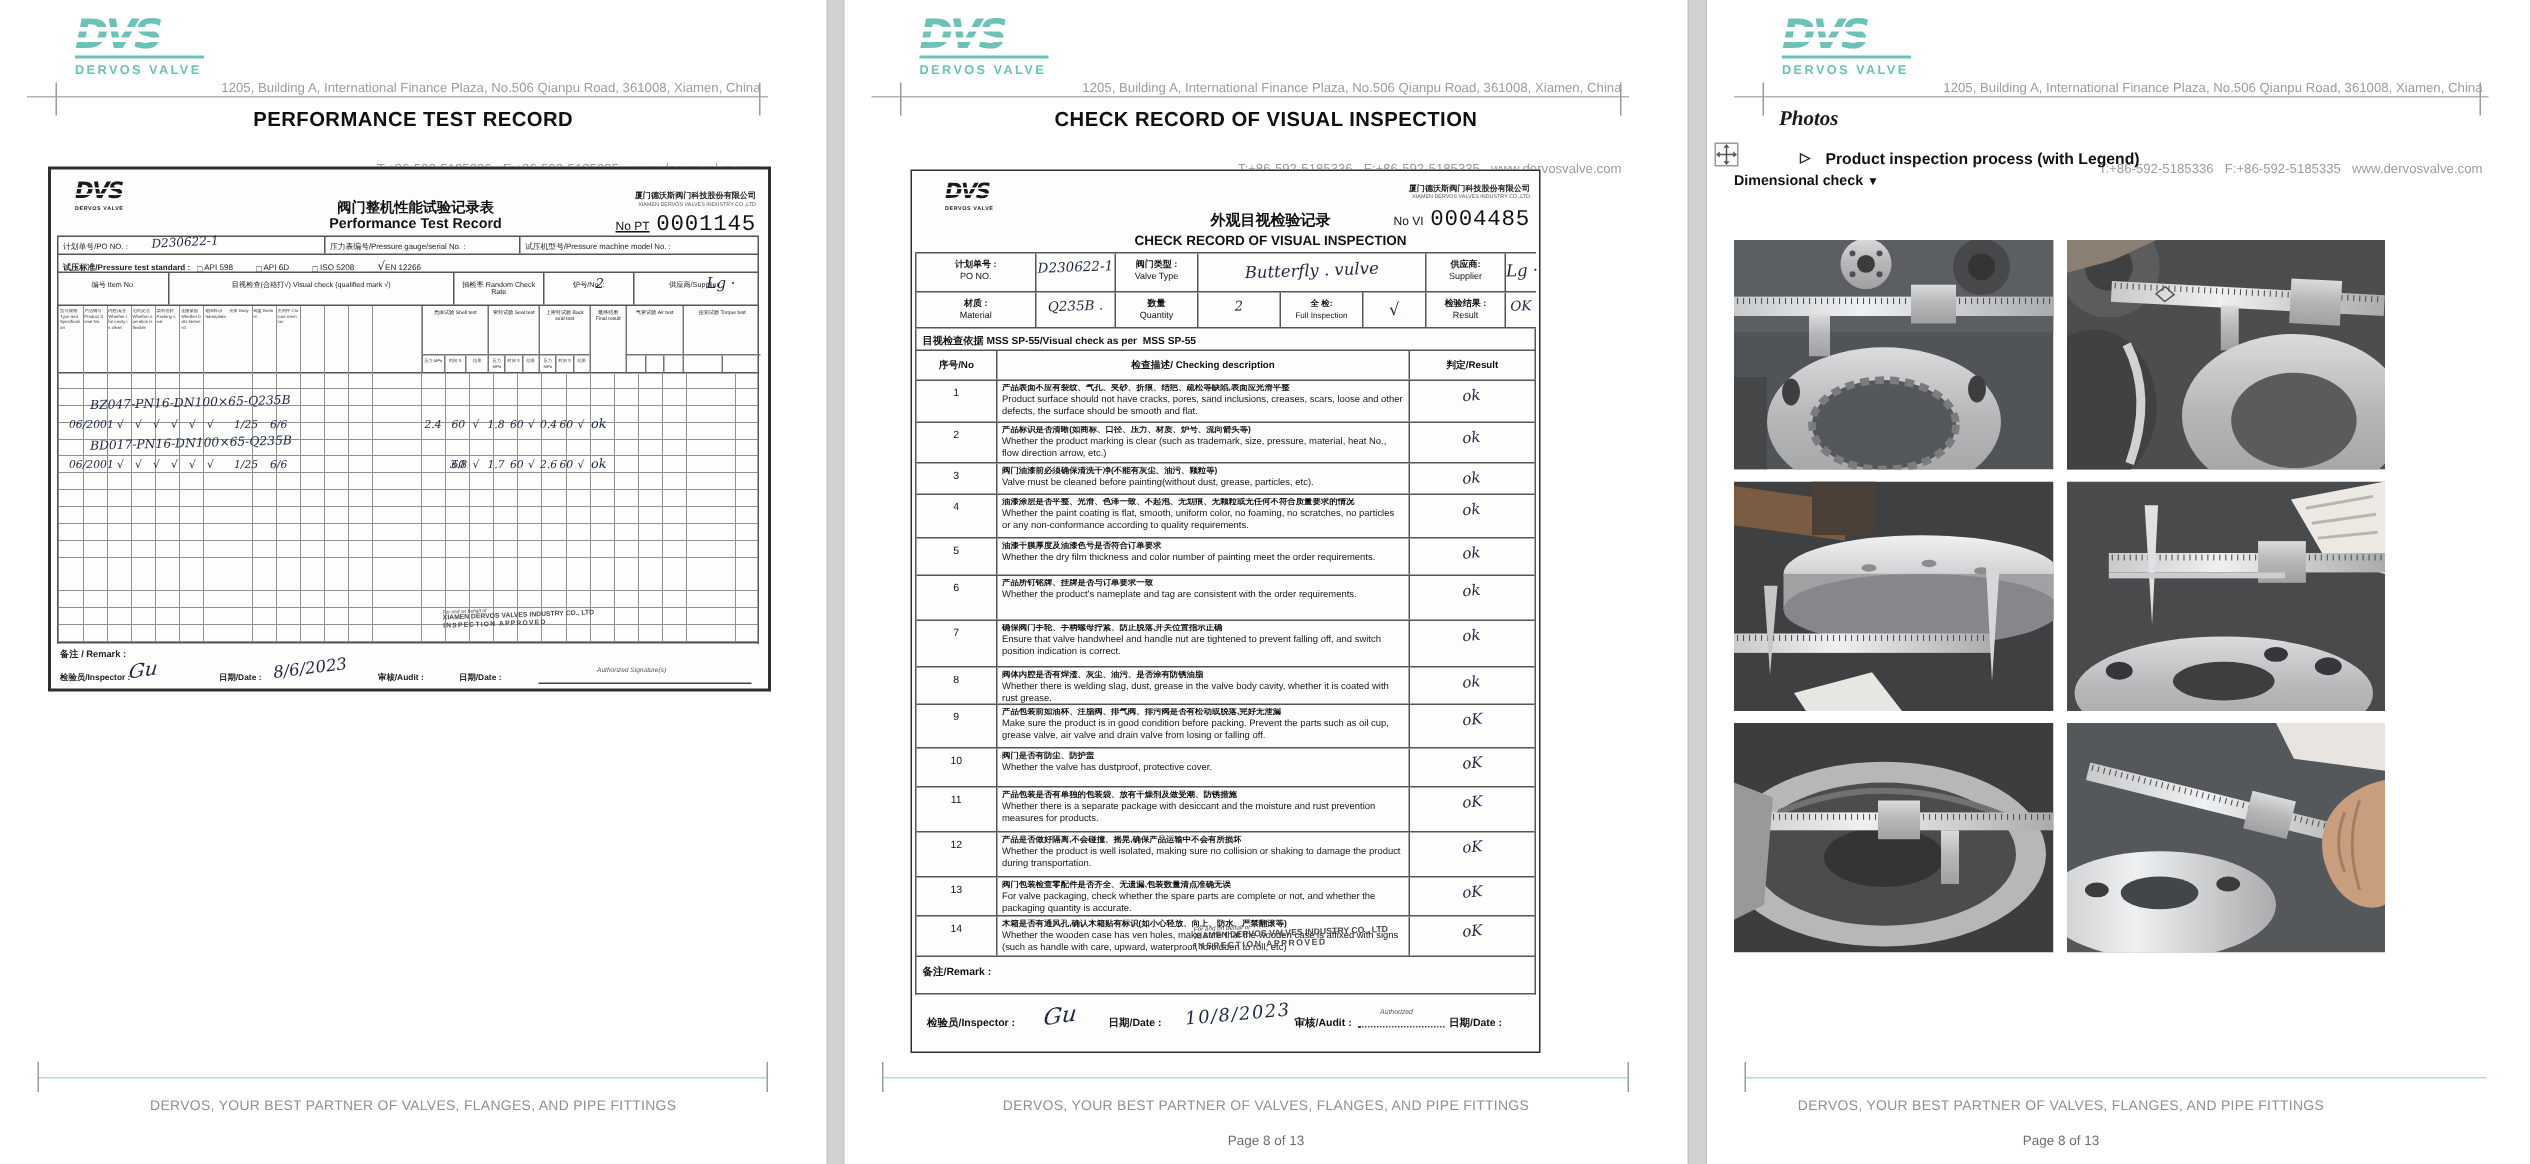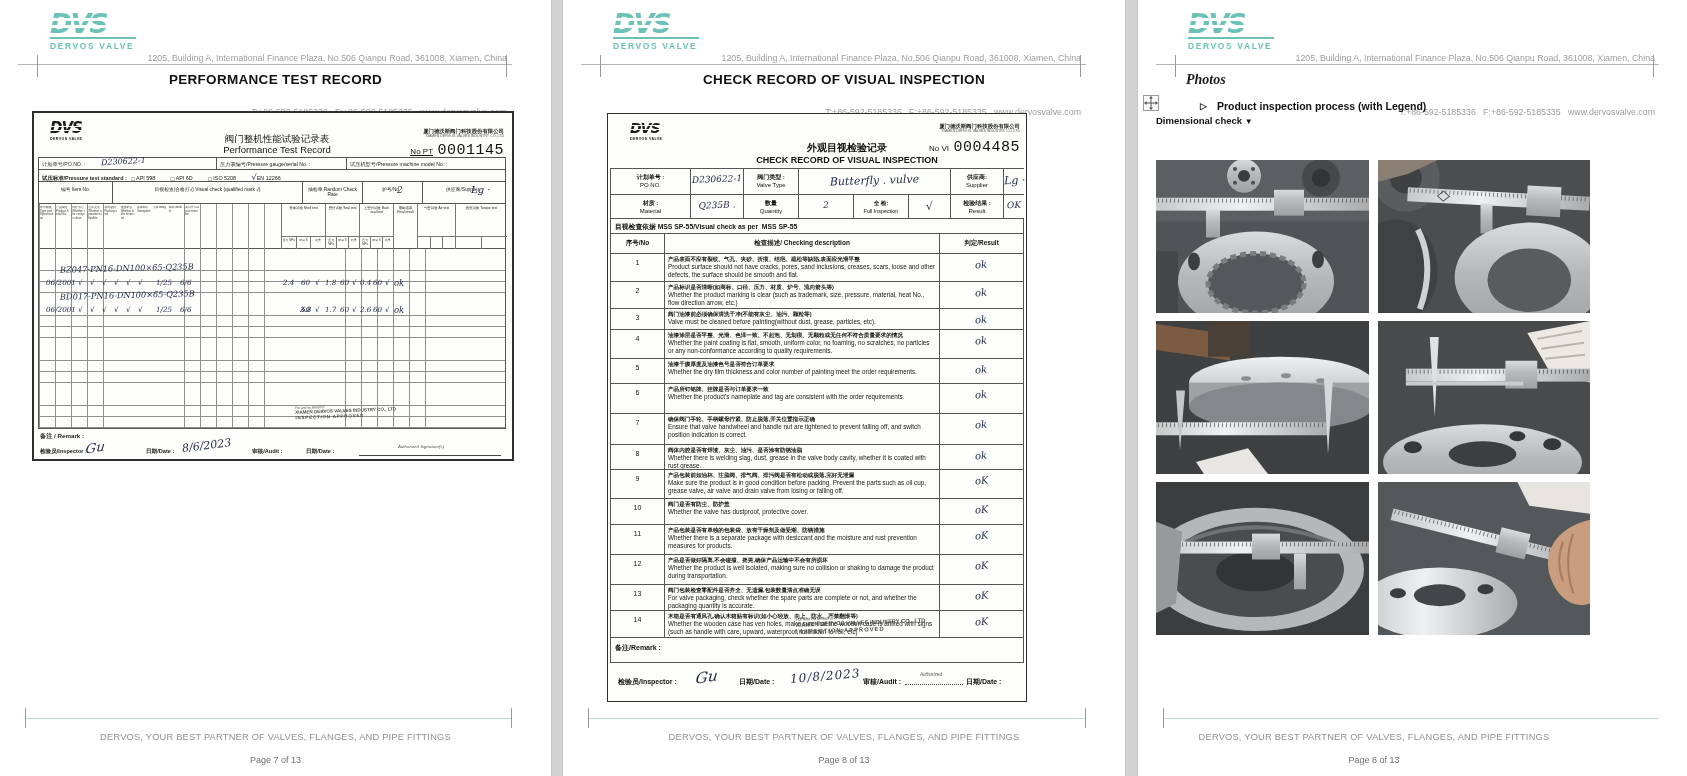--- a/index.html
+++ b/index.html
@@ -44,21 +44,21 @@
   .scan-logo .sl-abbr{position:relative;display:inline-block;font-family:"DejaVu Sans",sans-serif;font-style:italic;
        font-weight:bold;color:#1a1a1a;letter-spacing:-1px;}
   .scan-logo .bar{position:absolute;left:0;right:0;height:1.3px;background:#fdfdfb;}
   .scan-logo .sl-name{font-size:3.6px;font-weight:bold;letter-spacing:.4px;color:#1a1a1a;white-space:nowrap;}
 
   
   .scan1{left:32px;top:111px;width:478px;height:346px;}
   .s1-logo{position:absolute;left:16px;top:6px;}
   .s1-logo .sl-abbr{font-size:15px;line-height:15px;}
   .s1-logo .bar.b1{top:4.5px;} .s1-logo .bar.b2{top:8.5px;}
-  .s1-title{position:absolute;left:100px;top:20px;width:286px;text-align:center;font-weight:normal;color:#111;}
+  .s1-title{position:absolute;left:100px;top:20px;width:286px;text-align:center;font-weight:bold;color:#111;}
   .s1-title .tzh{font-size:9.5px;line-height:11px;} .s1-title .ten{font-size:9.5px;line-height:11px;}
   .s1-comp{position:absolute;right:8px;top:15px;width:160px;text-align:right;color:#222;}
   .s1-comp .czh{font-size:5.4px;font-weight:bold;line-height:6px;}
   .s1-comp .cen{font-size:3.6px;line-height:4.5px;color:#555;}
   .s1-no{position:absolute;right:8px;top:27px;width:200px;text-align:right;color:#111;}
   .s1-no .np{font-size:8px;text-decoration:underline;} .s1-no .nv{font-family:"Liberation Mono",monospace;font-size:15px;letter-spacing:.5px;}
   .s1-rowA{position:absolute;left:4px;top:44px;width:468px;height:13px;border:1px solid #555;box-sizing:border-box;display:flex;}
   .s1-rowA>div{border-right:1px solid #555;font-size:5.2px;color:#222;padding:3px 0 0 3px;box-sizing:border-box;position:relative;}
   .s1-rowB{position:absolute;left:4px;top:57px;width:468px;height:12px;border:1px solid #555;border-top:none;box-sizing:border-box;
            font-size:5.4px;color:#222;padding:2.5px 0 0 3px;}
@@ -335,21 +335,20 @@
         <span class="lbl" style="left:272px">日期/Date :</span>
         <span class="auth-line"></span>
         <span class="auth-txt">Authorized Signature(s)</span>
       </div>
     </div>
 
     <div class="ft-rule"></div>
     <div class="tick fl"></div>
     <div class="tick fr"></div>
     <div class="ft-slogan">DERVOS, YOUR BEST PARTNER OF VALVES, FLANGES, AND PIPE FITTINGS</div>
-    <div class="ft-page">Page 7 of 13</div>
   </div>
 
   <div class="page page2">
     <div class="hdr-logo">
       <span class="logo-abbr"><span>DVS</span><span class="bar b1"></span><span class="bar b2"></span></span>
       <span class="logo-underline"></span>
       <span class="logo-name">DERVOS VALVE</span>
     </div>
     <div class="hdr-addr">
       <div>1205, Building A, International Finance Plaza, No.506 Qianpu Road, 361008, Xiamen, China</div>

